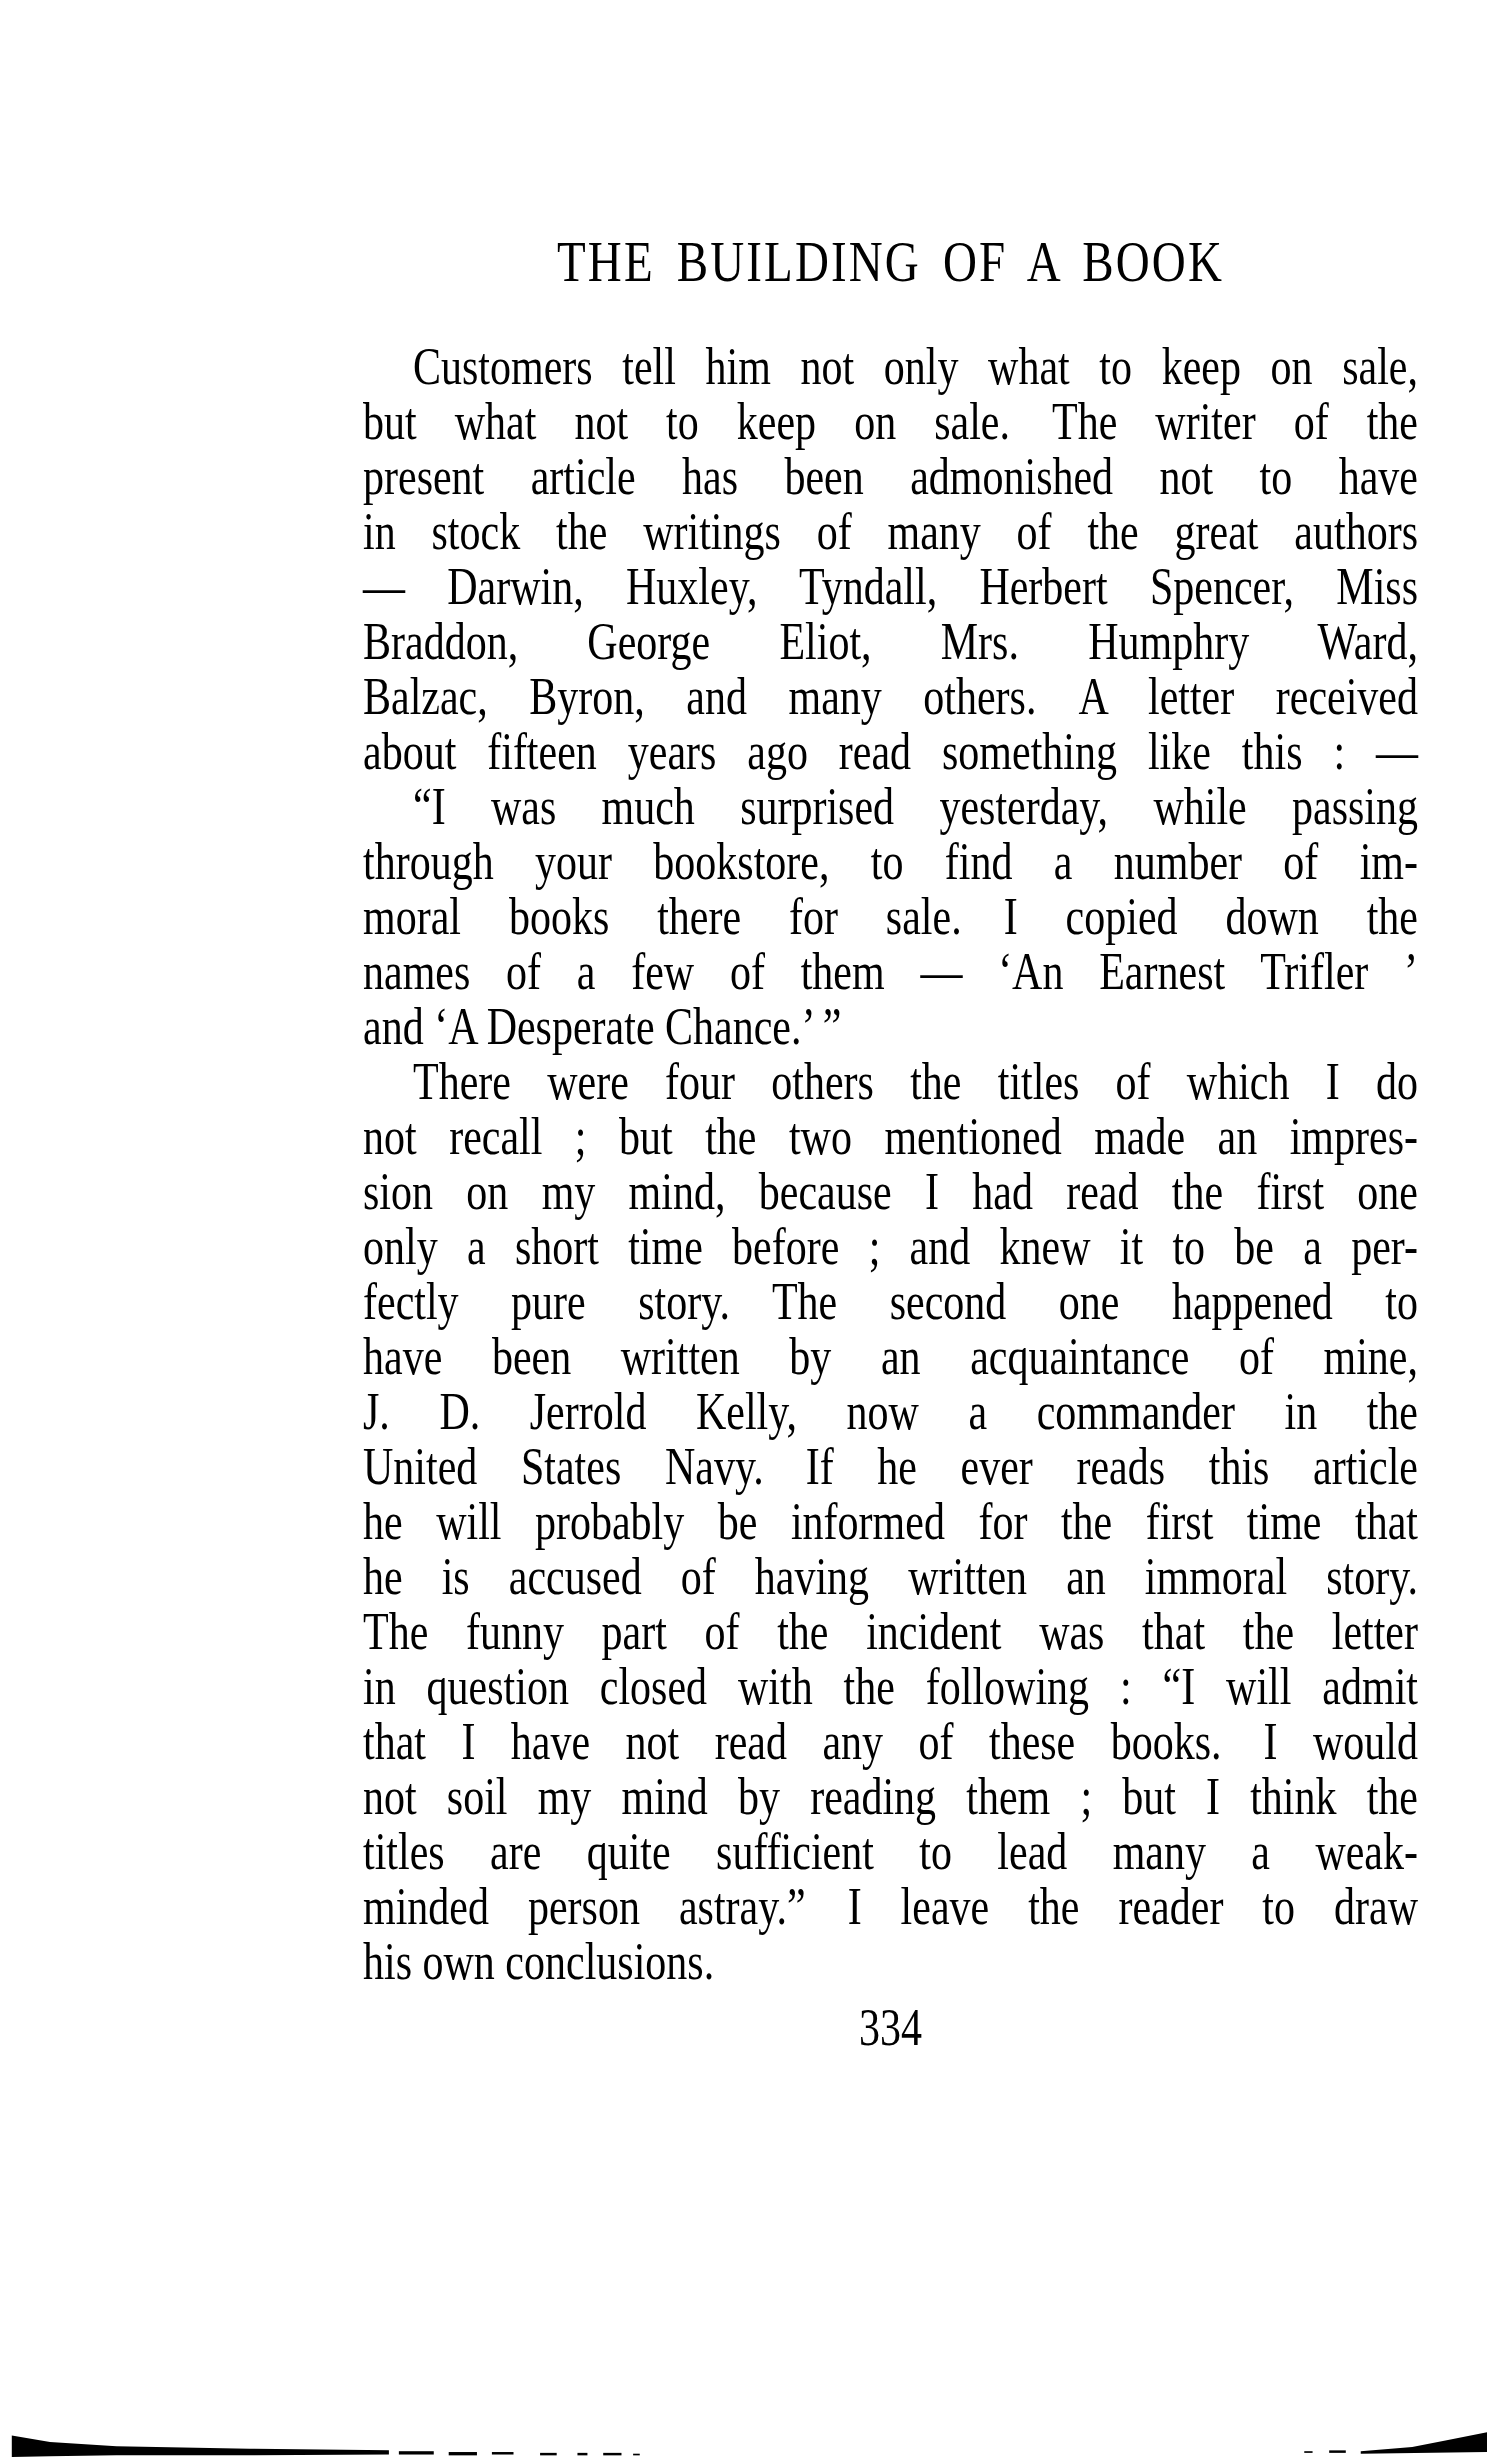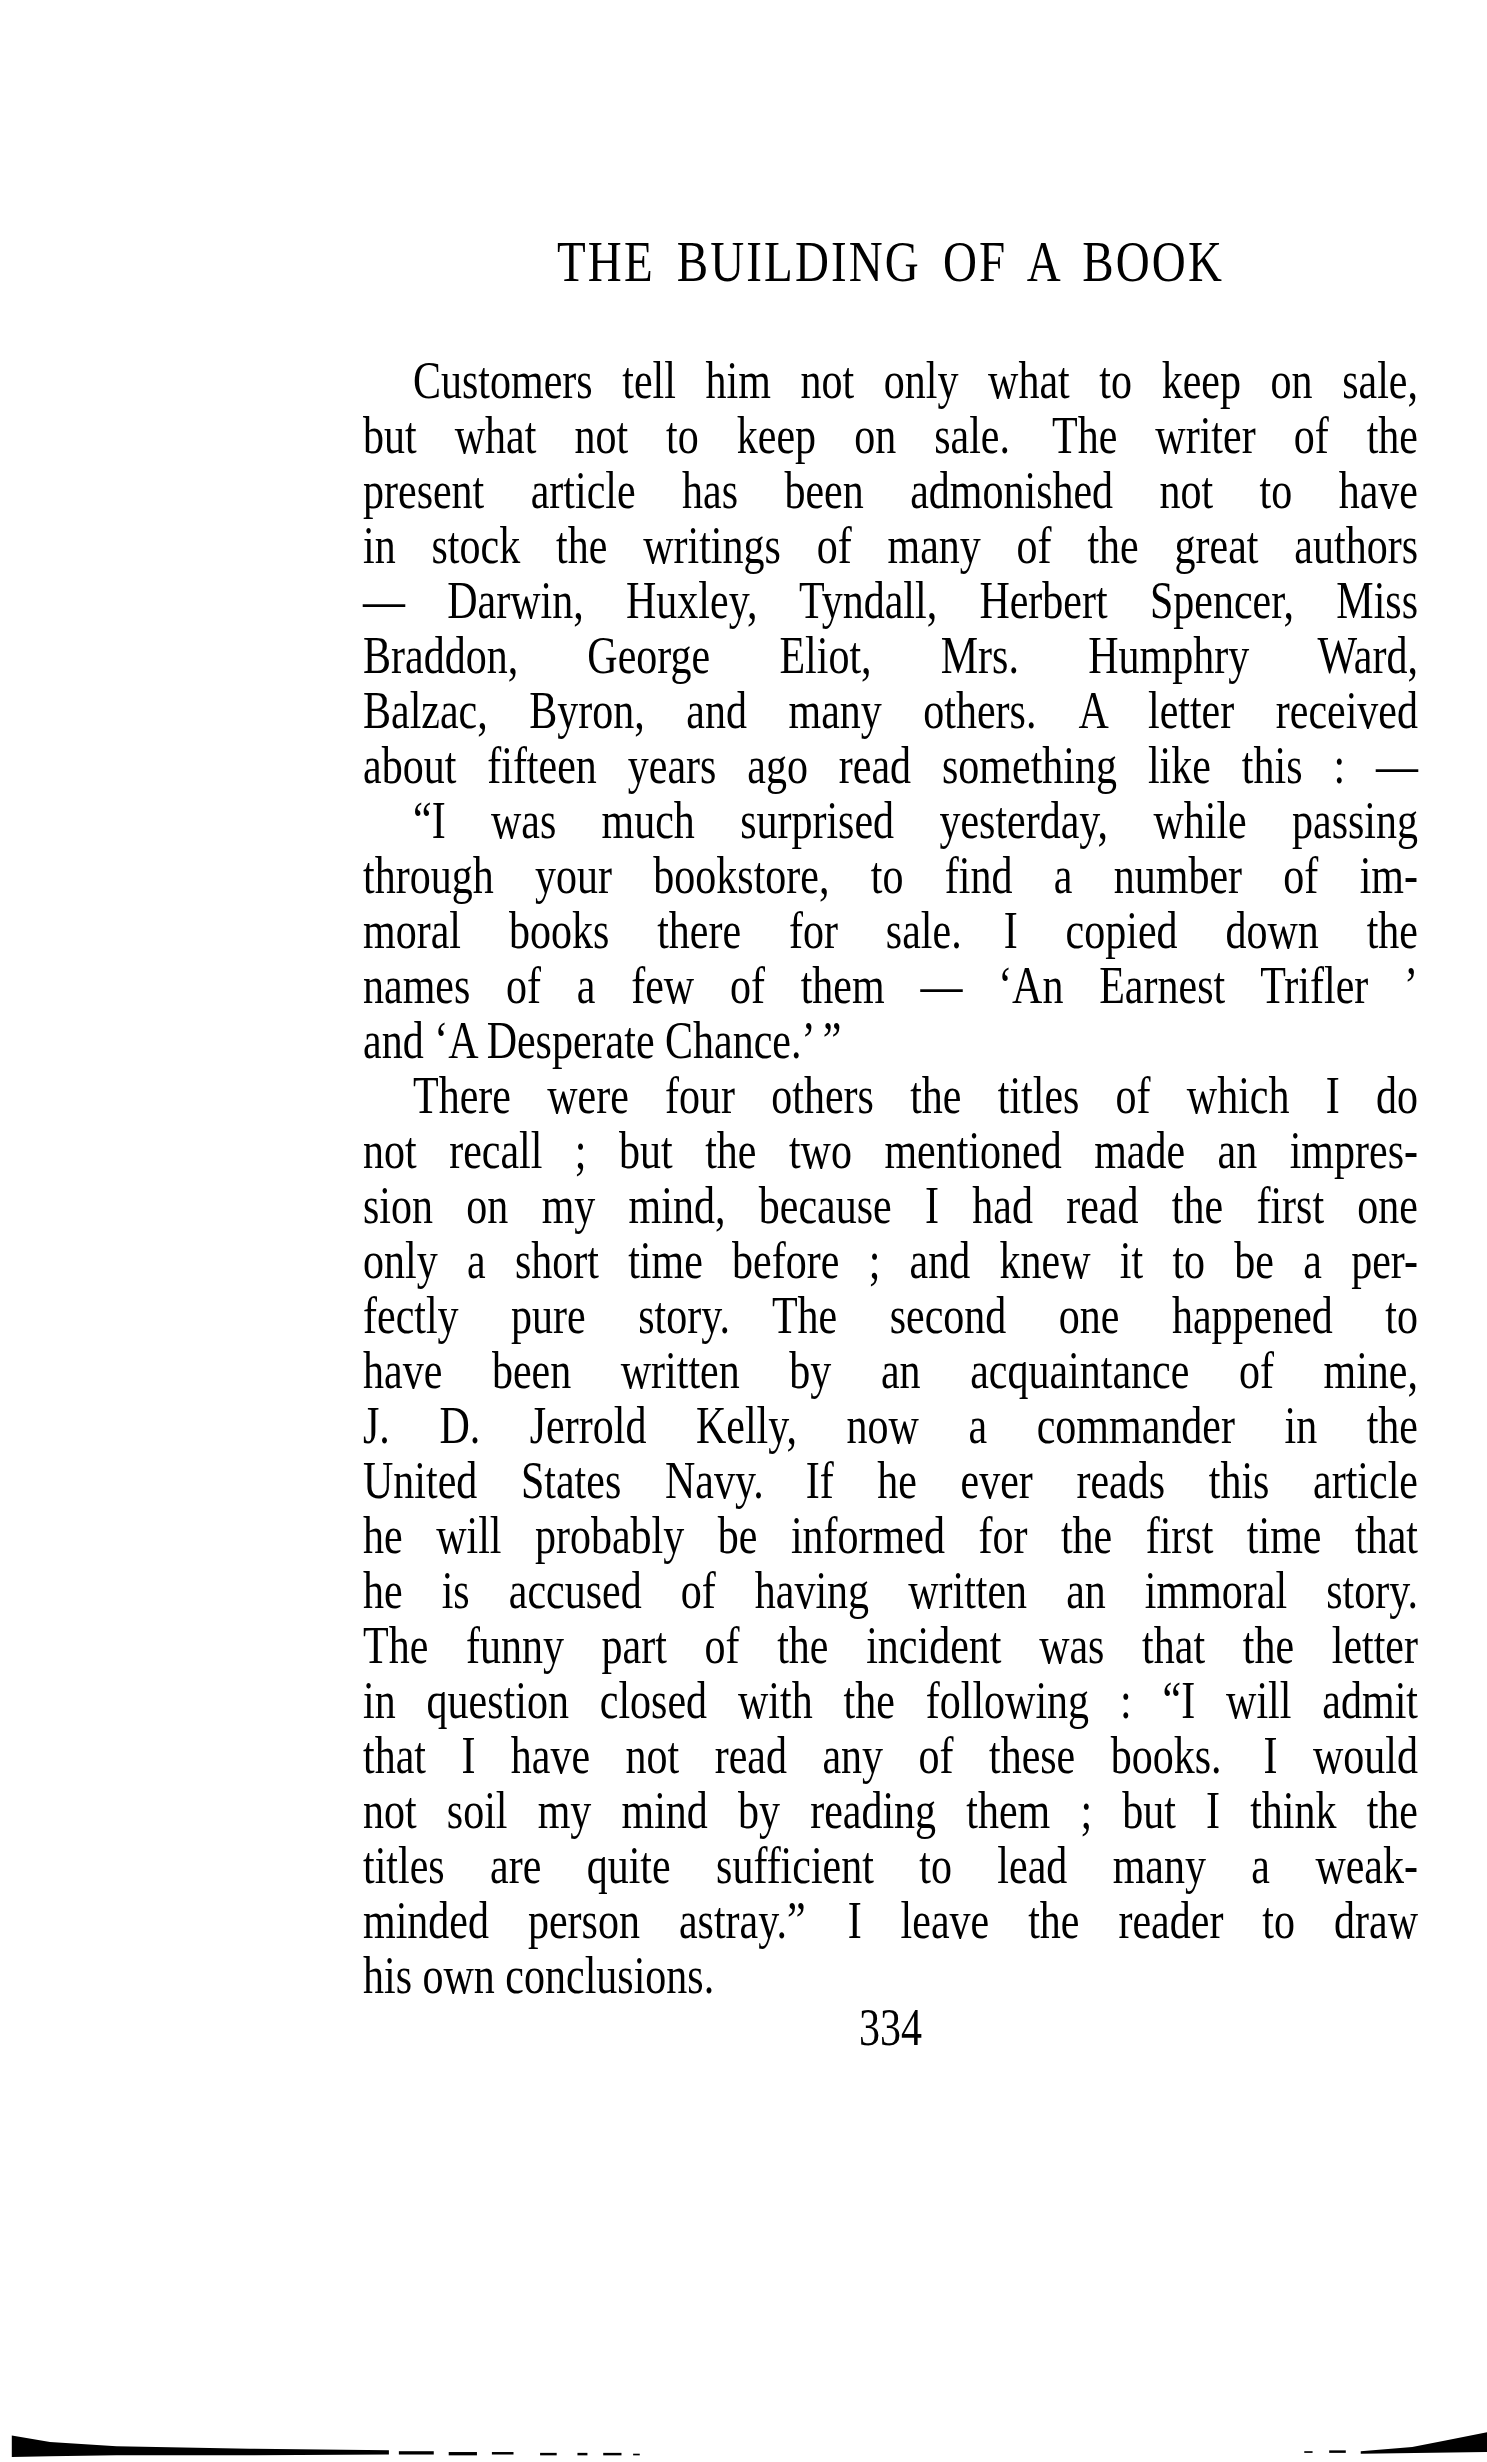--- a/index.html
+++ b/index.html
@@ -25,21 +25,21 @@
     line-height: 58px;
     font-size: 47px;
     letter-spacing: 2.1px;
     word-spacing: 8.3px;
     text-align: center;
     transform: scaleY(1.2);
     white-space: nowrap;
   }
   .body-block {
     position: absolute;
-    top: 353px;
+    top: 339px;
     left: 363px;
     width: 1055px;
   }
   .line {
     height: 55px;
     line-height: 55px;
     font-size: 42px;
     text-align: left;
     transform: scaleY(1.28);
     transform-origin: 50% 50%;

